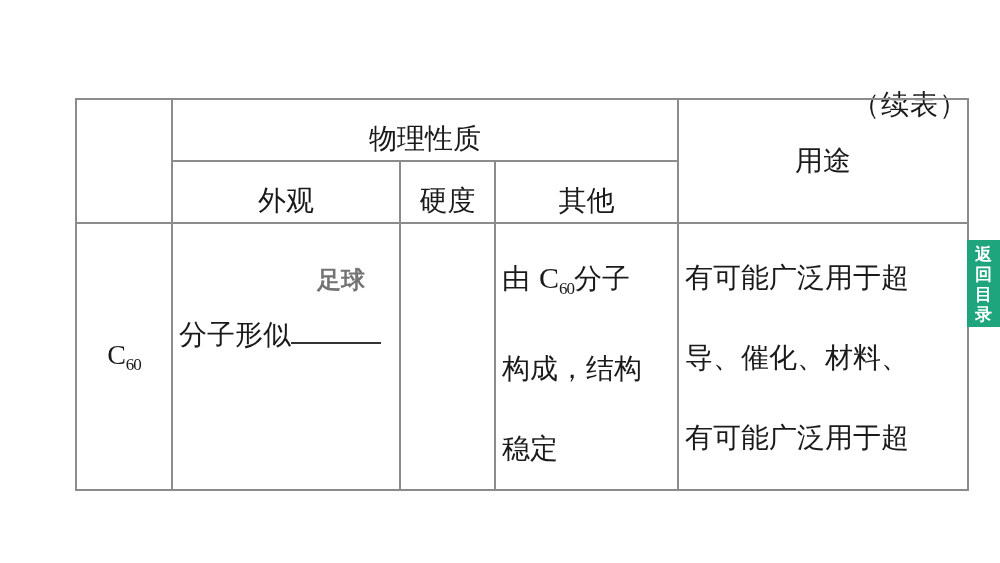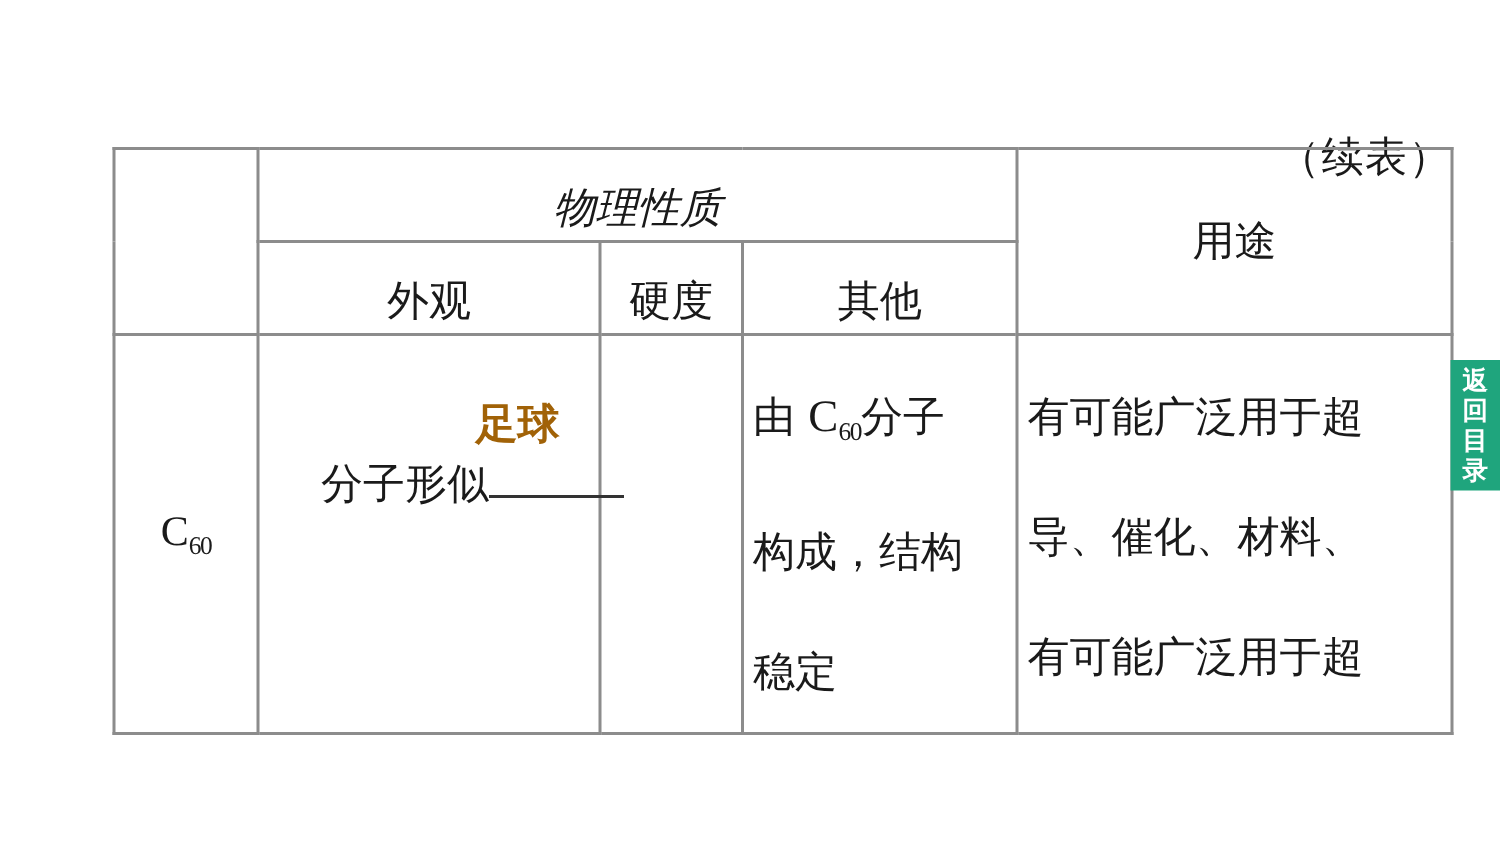--- a/index.html
+++ b/index.html
@@ -15,32 +15,32 @@
   }
   .tbl {
     position: absolute; left: 75px; top: 98px;
     border-collapse: collapse; table-layout: fixed;
   }
   .tbl td {
     border: 2px solid #8c8c8c; padding: 0; vertical-align: middle;
     font-size: 28px;
   }
   .c { text-align: center; }
-  .hdr-group { height: 60px; vertical-align: bottom !important; font-style: italic; }
+  .hdr-group { height: 60px; vertical-align: bottom !important; }
   .hdr-sub { height: 60px; vertical-align: bottom !important; margin-top: 16px; }
   .hdr-sub span, .hdr-group span { display: inline-block; padding-bottom: 2px; }
   .body-row { height: 194px; }
   .formula { font-family: "Liberation Serif", "DejaVu Serif", serif; font-size: 30px; }
   .formula sub { font-size: 17px; vertical-align: -6px; letter-spacing: -1px; }
   .appearance { position: relative; }
   .answer {
     position: absolute; left: 144px; top: 40px;
-    color: #a16207; font-weight: bold; font-size: 28px;
+    color: #737373; font-weight: bold; font-size: 24px;
   }
-  .stem { position: absolute; left: 6px; top: 80px; white-space: nowrap; margin-left: 35px; }
+  .stem { position: absolute; left: 6px; top: 92px; white-space: nowrap; }
   .blank { display: inline-block; width: 90px; border-bottom: 2px solid #333; vertical-align: baseline; height: 24px; }
   .lines { line-height: 80px; padding-left: 6px !important; vertical-align: top !important; padding-top: 14px !important; }
   .lines div { white-space: nowrap; }
   .back-tab {
     position: absolute; left: 967px; top: 240px; width: 33px; height: 87px;
     background: #1fa57d; color: #ffffff; font-weight: bold; font-size: 17px;
     display: flex; flex-direction: column; align-items: center; justify-content: center;
     line-height: 20px; cursor: pointer;
   }
 </style>

